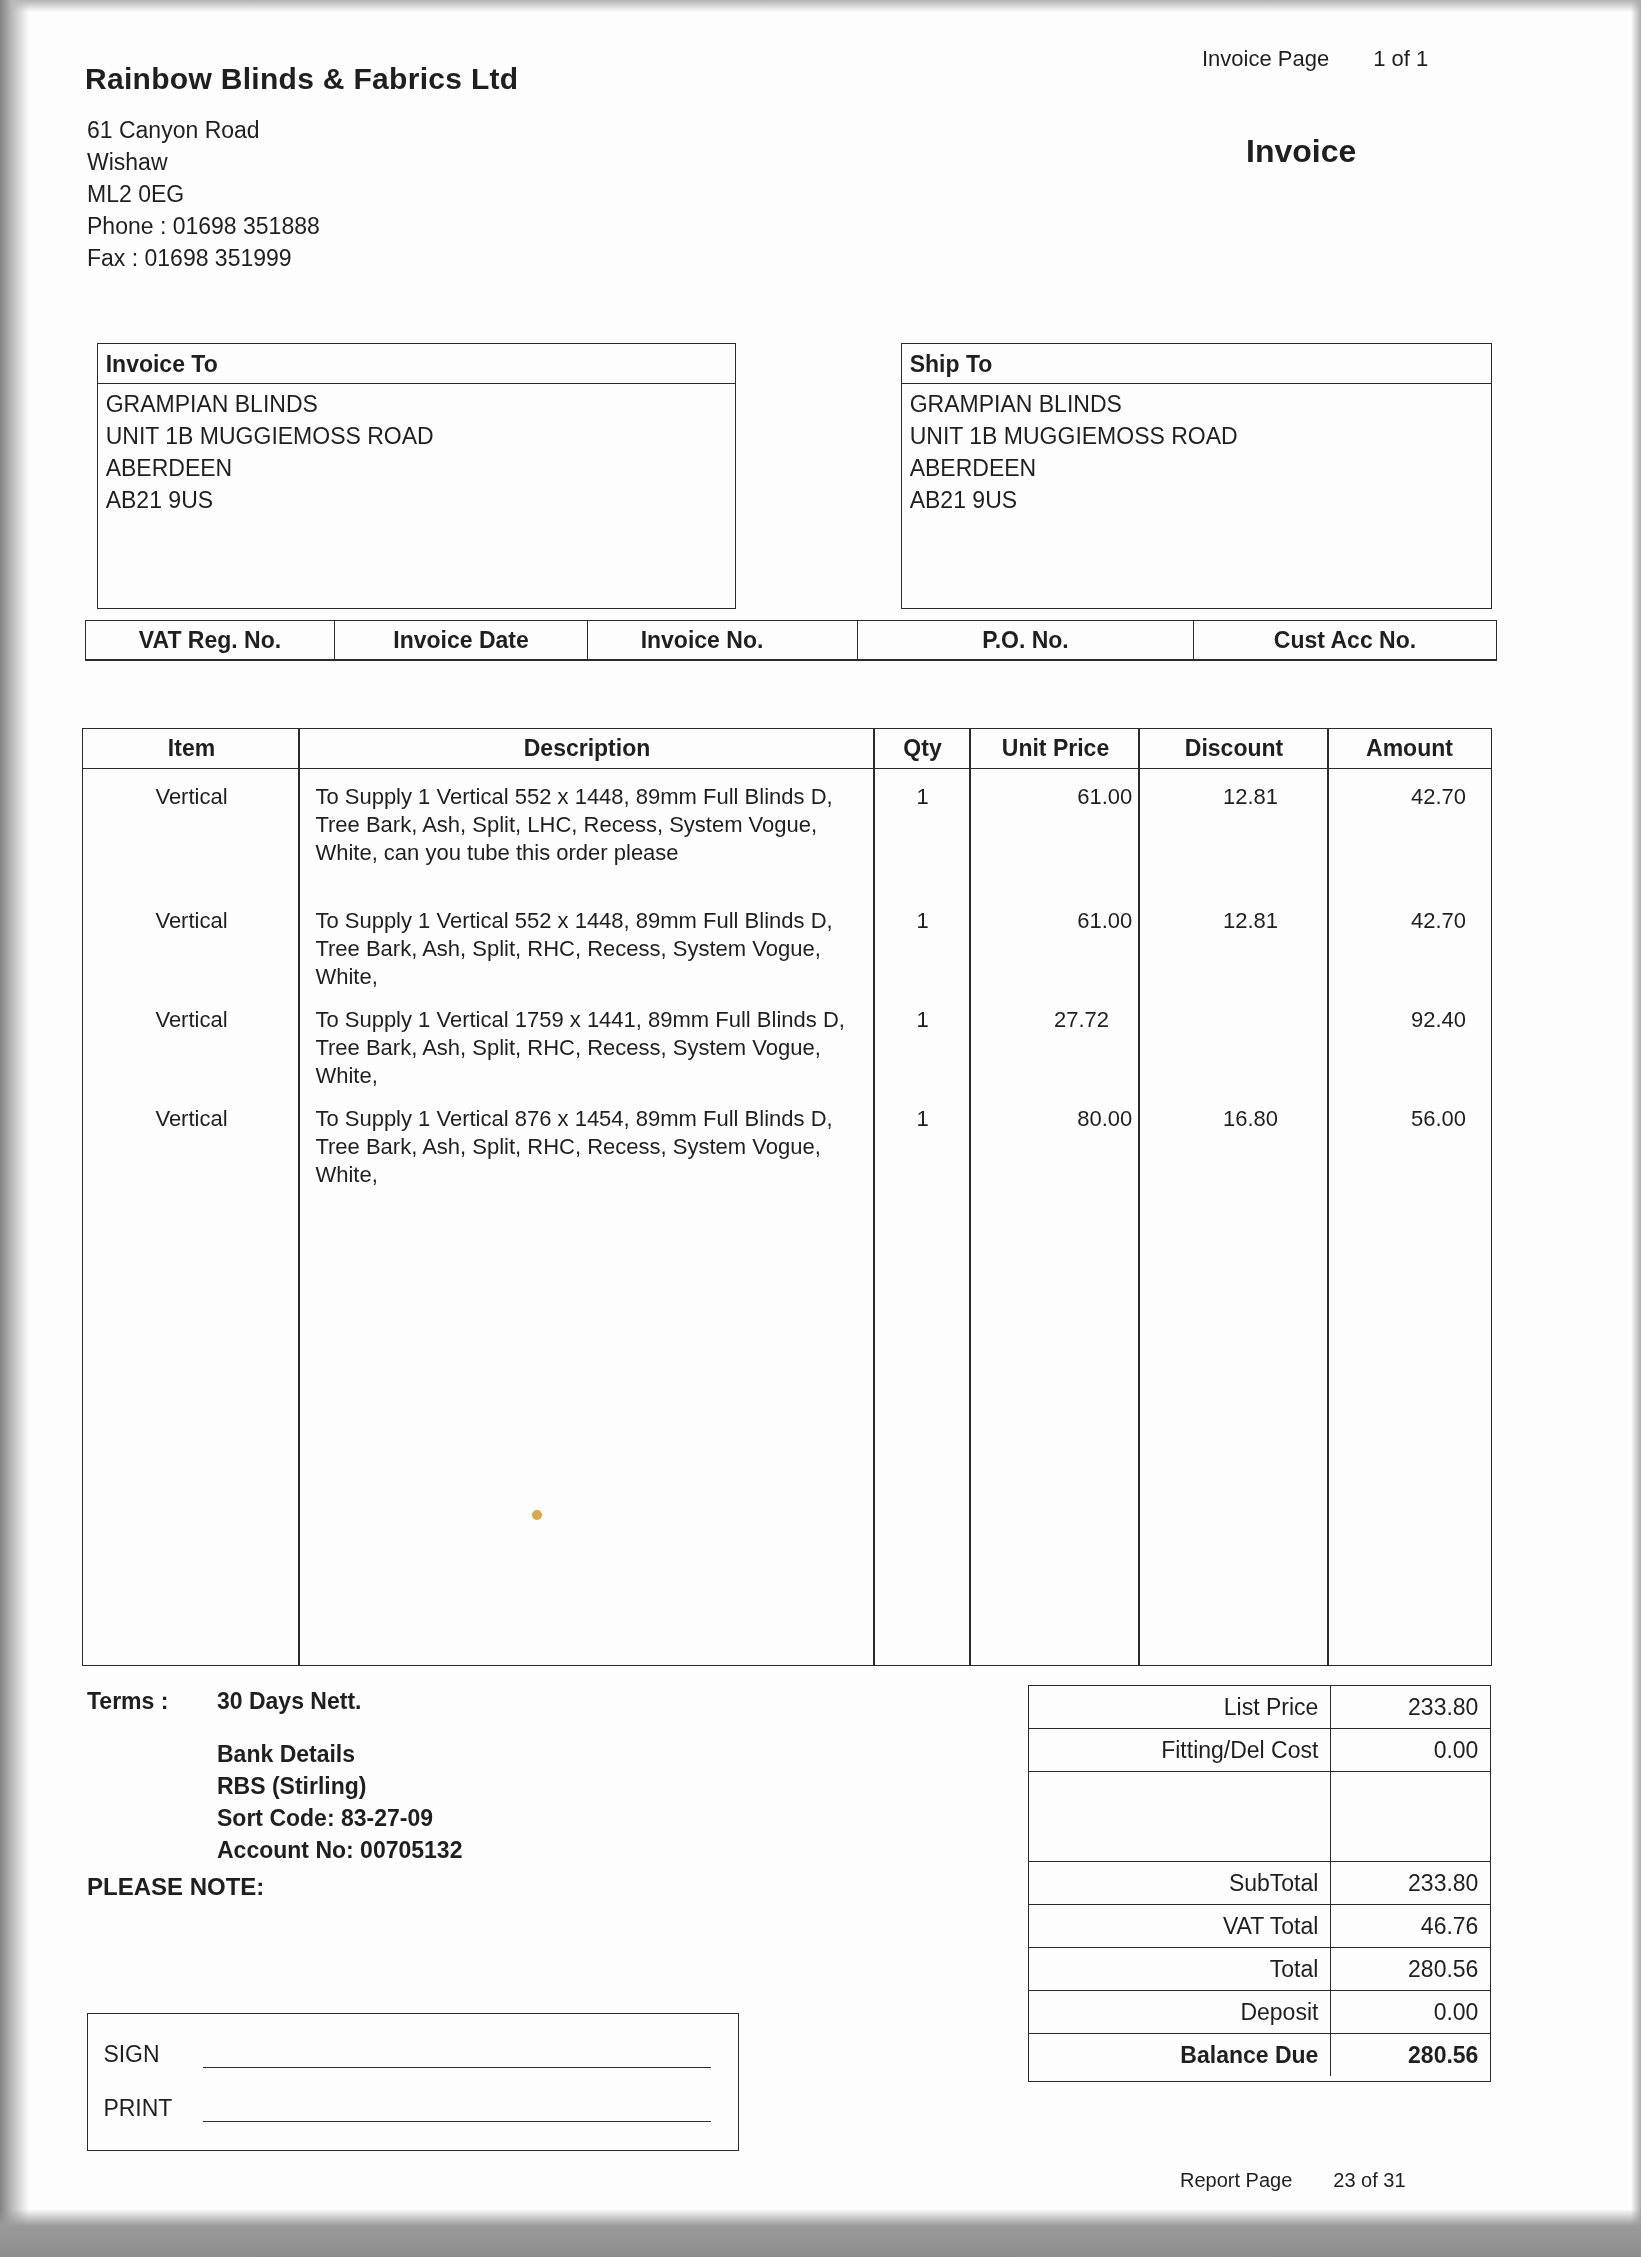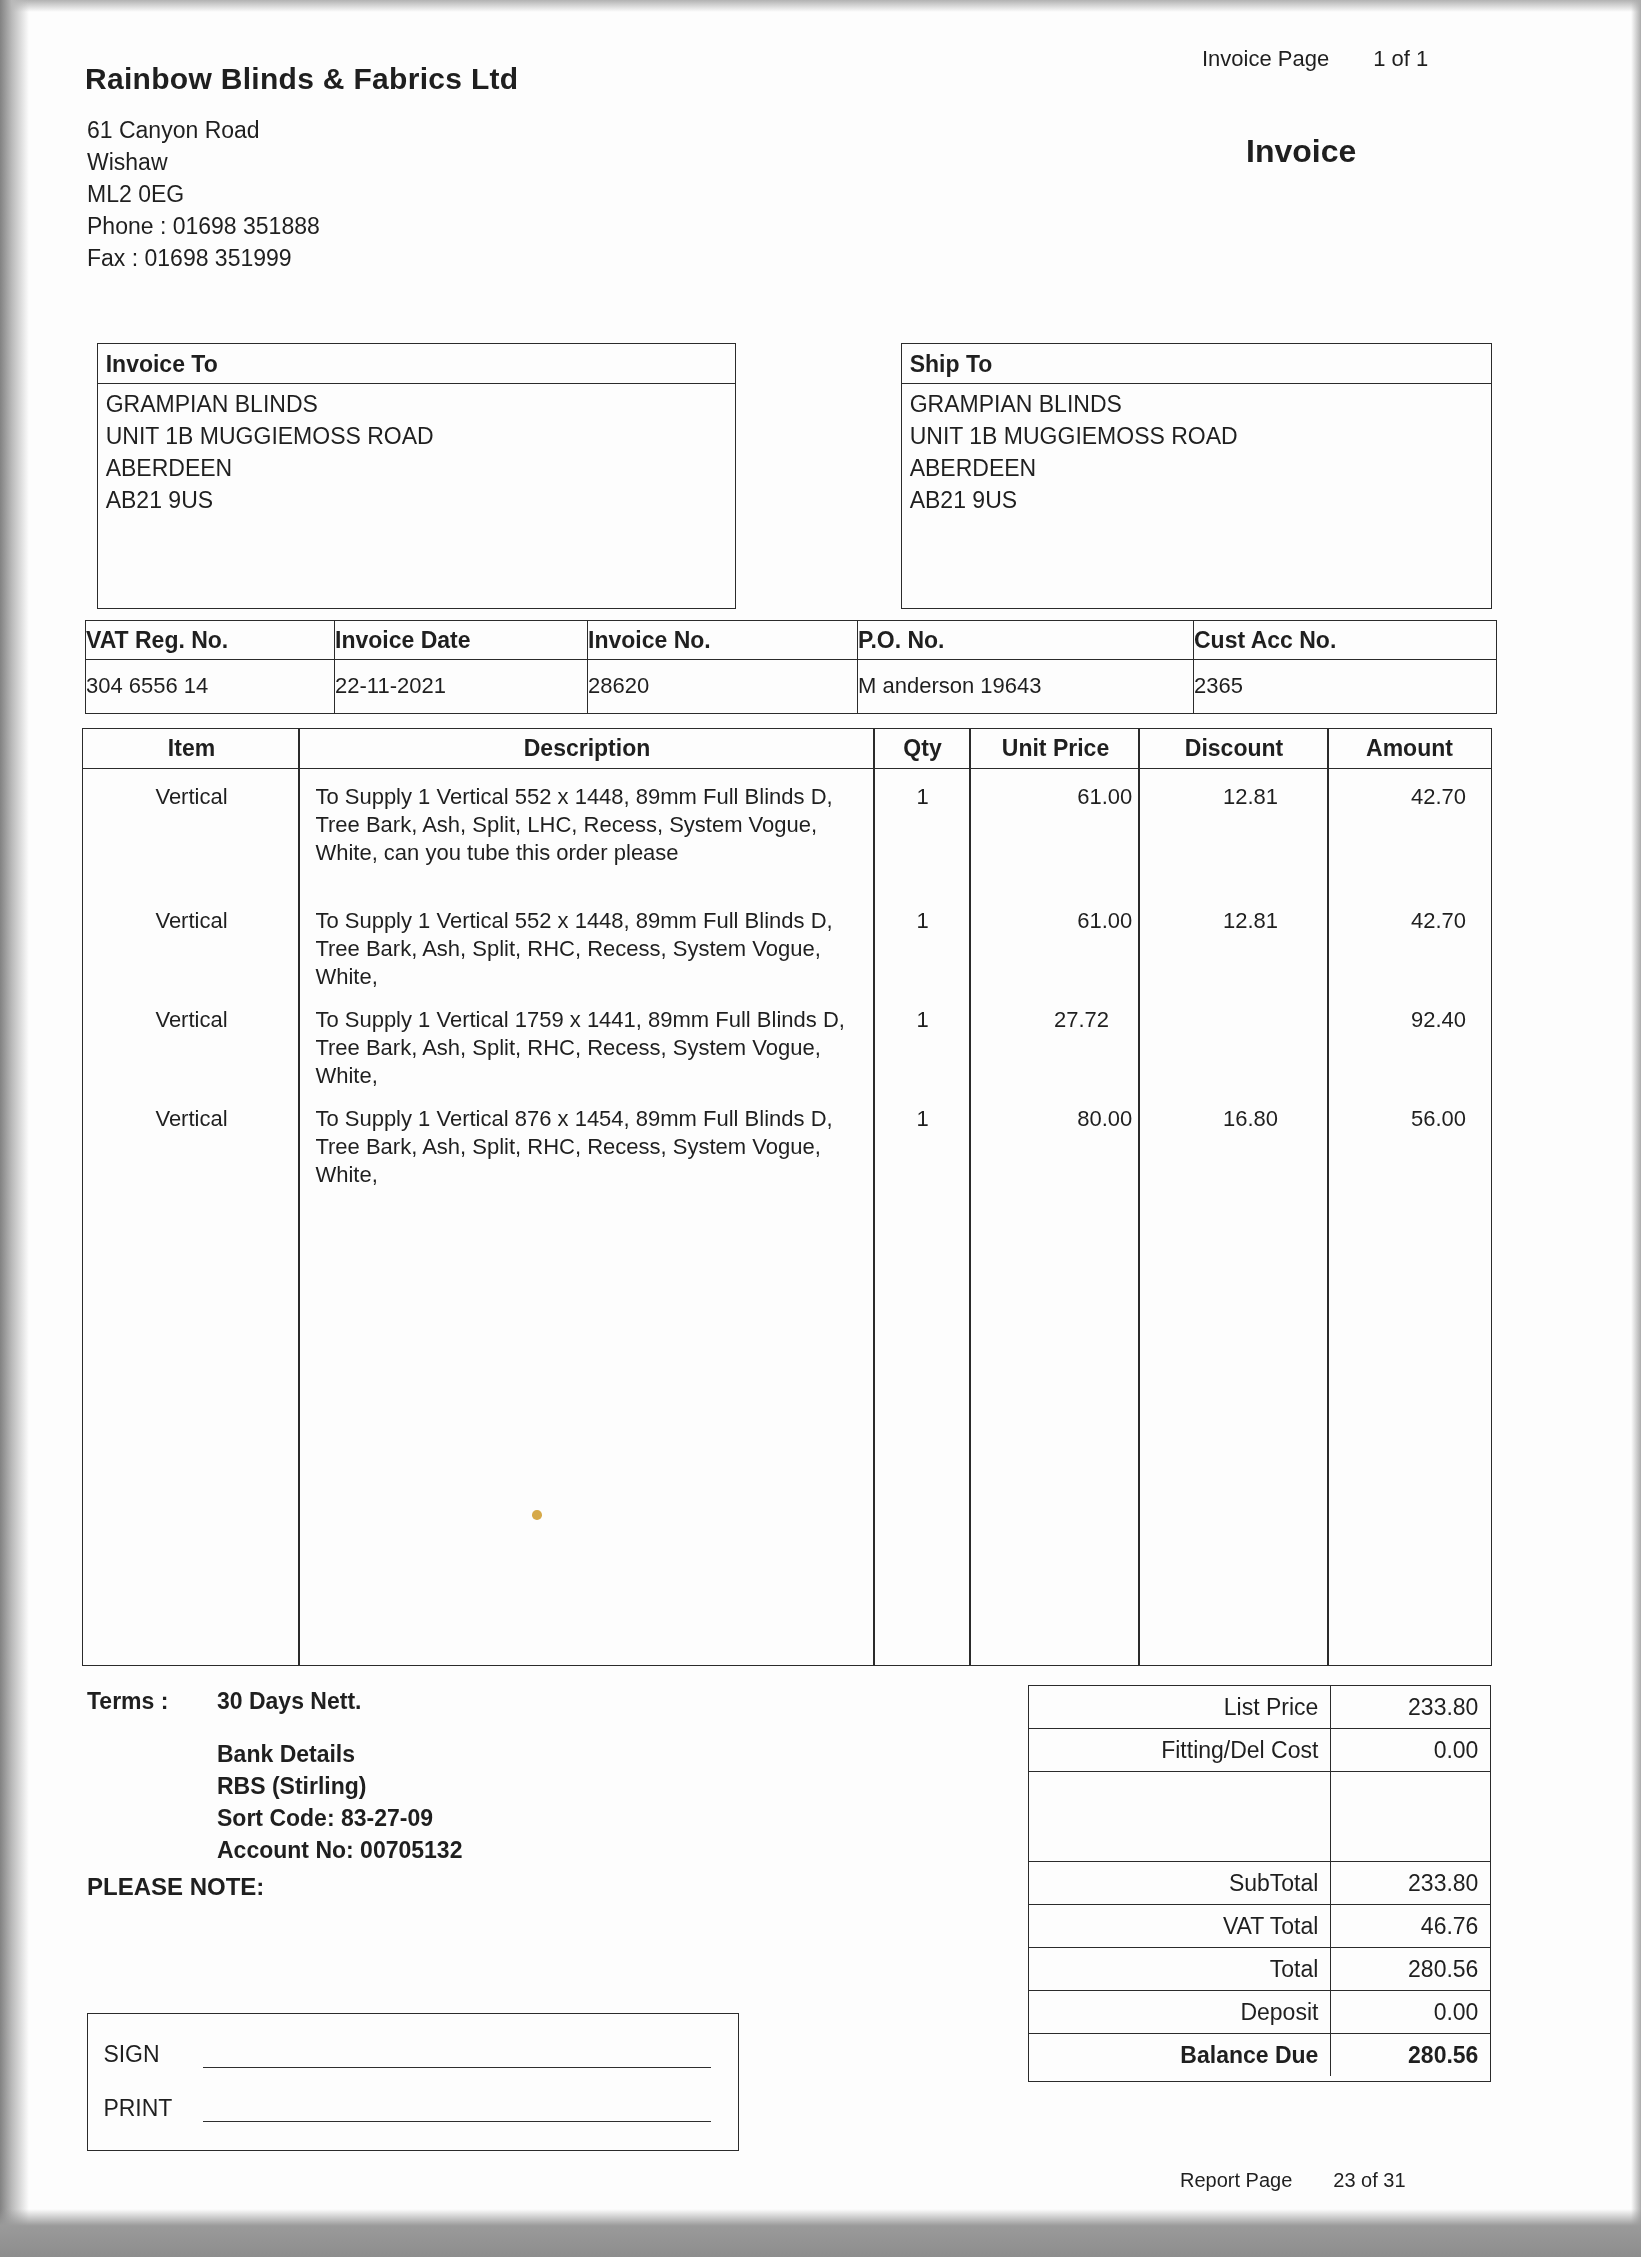--- a/index.html
+++ b/index.html
@@ -35,21 +35,21 @@
   .invoice-to { left:97px; top:343px; width:639px; height:266px; }
   .ship-to    { left:901px; top:343px; width:591px; height:266px; }
   .addr-label { font-weight:bold; font-size:23px; padding:6.8px 7.7px 4.8px; border-bottom:1.9px solid var(--line); }
   .addr-lines { padding:4.8px 7.7px; font-size:23px; line-height:32px; }
 
   
   .details { left:85px; top:620px; width:1412px; border:1.9px solid var(--line); font-size:23px; }
   .details-row { display:flex; }
   .details-row.hdr { border-bottom:1.9px solid var(--line); font-weight:bold; height:39px; }
   .details-row.val { height:53px; font-size:22px; font-weight:normal; }
-  .dcell { padding-top:5.8px; }
+  .dcell { text-align:center; padding-top:5.8px; }
   .details-row.val .dcell { padding-top:12.6px; }
   .dcell + .dcell { border-left:1.9px solid var(--line); }
   .dw1 { flex:0 0 248px; } .dw2 { flex:0 0 253px; } .dw3 { flex:0 0 229px; }
   .dw4 { flex:0 0 336px;margin-left:41px; } .dw5 { flex:1; }
 
   
   .items { left:82px; top:728px; width:1410px; height:938px; border:1.9px solid var(--line); }
   .items .vline { position:absolute; top:0; bottom:0; width:1.9px; background:var(--line); }
   .v1{left:215px;} .v2{left:790px;} .v3{left:886px;} .v4{left:1055px;} .v5{left:1244px;}
   .items-header { display:flex; height:40px; border-bottom:1.9px solid var(--line);
@@ -135,27 +135,20 @@
   </div>
 
   <div class="abs details">
     <div class="details-row hdr">
       <div class="dcell dw1">VAT Reg. No.</div>
       <div class="dcell dw2">Invoice Date</div>
       <div class="dcell dw3">Invoice No.</div>
       <div class="dcell dw4">P.O. No.</div>
       <div class="dcell dw5">Cust Acc No.</div>
     </div>
-    <div class="details-row val">
-      <div class="dcell dw1">304 6556 14</div>
-      <div class="dcell dw2">22-11-2021</div>
-      <div class="dcell dw3">28620</div>
-      <div class="dcell dw4">M anderson 19643</div>
-      <div class="dcell dw5">2365</div>
-    </div>
   </div>
 
   <div class="abs items">
     <div class="vline v1"></div>
     <div class="vline v2"></div>
     <div class="vline v3"></div>
     <div class="vline v4"></div>
     <div class="vline v5"></div>
 
     <div class="items-header">

